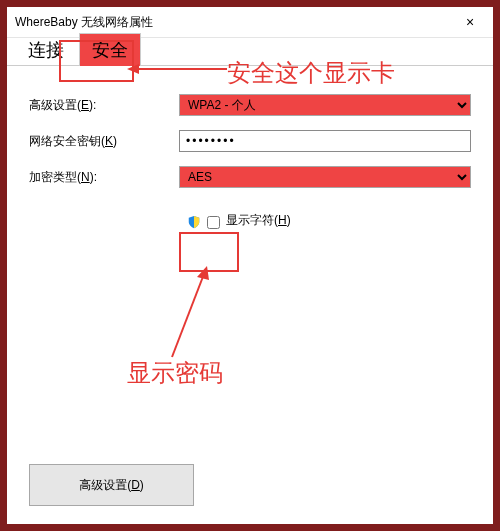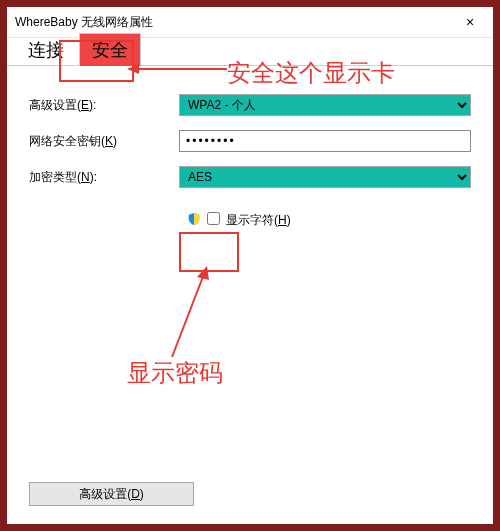--- a/index.html
+++ b/index.html
@@ -8,26 +8,26 @@
   .titlebar .title{flex:1;font-size:12px}
   .titlebar .close{width:30px;height:30px;display:flex;align-items:center;justify-content:center;font-size:14px;cursor:pointer}
   .tabs{display:flex;align-items:flex-end;padding:6px 8px 0 8px;border-bottom:1px solid #ccc;height:28px;box-sizing:border-box}
   .tab{padding:4px 12px;border:1px solid transparent;border-bottom:none;margin-right:2px;cursor:pointer;font-size:18px;position:relative;top:1px}
   .tab.active{border-color:#ccc;background:#ef4444}
   .content{padding:28px 22px 0 22px}
   .row{display:flex;align-items:center;margin-bottom:14px}
   .lbl{width:150px;font-size:12px}
   .lbl u{text-decoration:underline}
   .control{flex:1}
-  select.combo{width:100%;height:22px;border:1px solid #a7a7a7;background:#14b8a6;font-size:12px;padding:0 4px;box-sizing:border-box}
+  select.combo{width:100%;height:22px;border:1px solid #a7a7a7;background:#ef4444;font-size:12px;padding:0 4px;box-sizing:border-box}
   input.pwd{width:100%;height:22px;border:1px solid #8a8a8a;font-size:12px;padding:0 6px;box-sizing:border-box;letter-spacing:2px}
-  .checkrow{display:flex;align-items:flex-start;margin-left:158px;margin-top:24px}
+  .checkrow{display:flex;align-items:flex-end;margin-left:158px;margin-top:24px}
   .shield{width:14px;height:14px;margin-right:6px}
   .checkbox{width:13px;height:13px;margin:0 6px 0 0}
-  .advanced-btn{position:absolute;left:22px;bottom:18px;width:165px;height:24px;border:1px solid #a7a7a7;background:#e6e6e6;font-size:12px;cursor:pointer}
+  .advanced-btn{position:absolute;left:22px;bottom:18px;width:165px;height:42px;border:1px solid #a7a7a7;background:#e6e6e6;font-size:12px;cursor:pointer}
   
   .ann-text{position:absolute;color:#e53935;font-size:24px;font-family:Liberation Sans, sans-serif;pointer-events:none}
   .ann-box{position:absolute;border:2px solid #e53935;pointer-events:none;box-sizing:border-box}
   .ann-arrow{position:absolute;pointer-events:none}
 </style>
 </head>
 <body>
 
 <div class="window">
 

